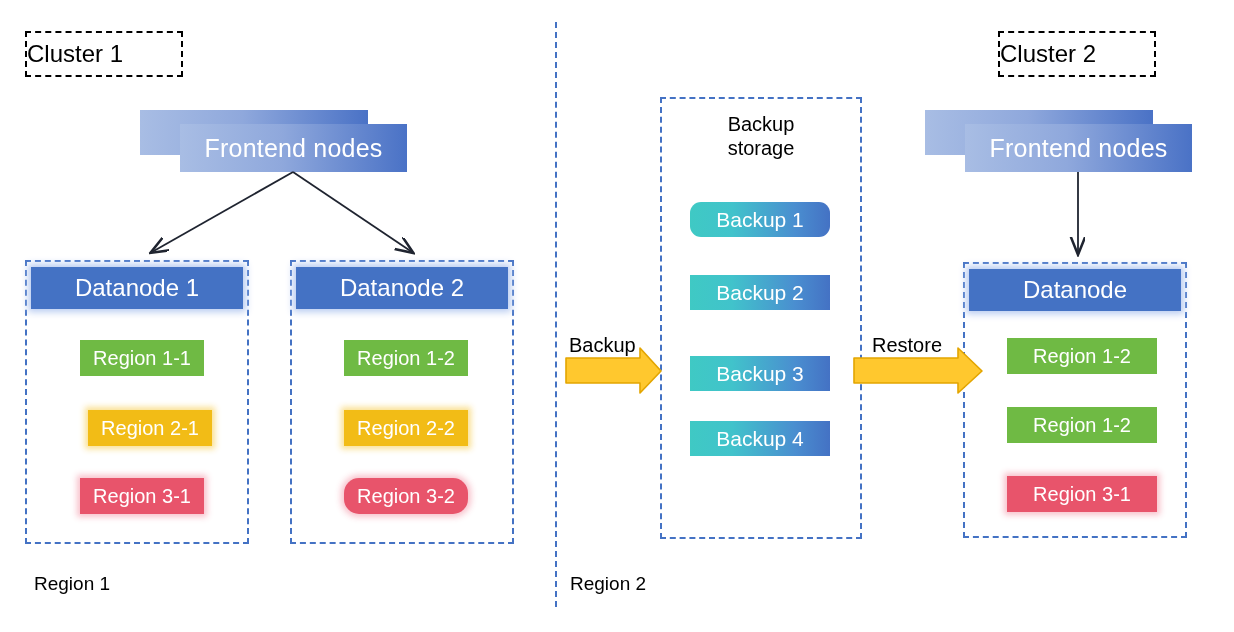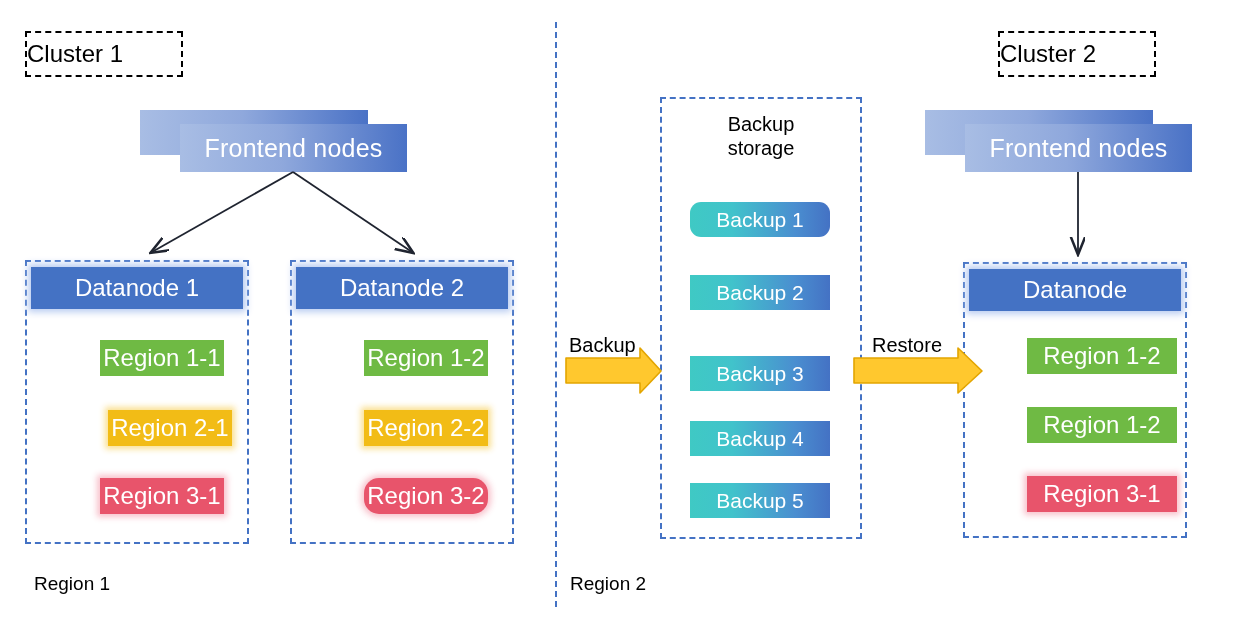--- a/index.html
+++ b/index.html
@@ -63,23 +63,22 @@
     font-size: 24px;
     box-sizing: border-box;
   }
 
   
   .region {
     display: flex;
     align-items: center;
     justify-content: center;
     color: #ffffff;
-    font-size: 24px;
-    box-sizing: border-box;
-    margin-left: 20px;
+    font-size: 20px;
+    box-sizing: border-box;
   }
   .region.green  { background: #6fba44; }
   .region.yellow { background: #f2bc16; box-shadow: 0 0 6px 3px rgba(250,222,140,0.95); }
   .region.red    { background: #e8546b; box-shadow: 0 0 6px 3px rgba(248,190,200,0.95); }
 
   
   .backup {
     background: linear-gradient(to right, #3fc9c4 0%, #41c3cb 30%, #4a8ed0 75%, #4472c4 100%);
     display: flex;
     align-items: center;
@@ -179,23 +178,20 @@
   </div>
   <div class="abs backup" style="left:690px; top:275px; width:140px; height:35px;">
     <span>Backup 2</span>
   </div>
   <div class="abs backup" style="left:690px; top:356px; width:140px; height:35px;">
     <span>Backup 3</span>
   </div>
   <div class="abs backup" style="left:690px; top:421px; width:140px; height:35px;">
     <span>Backup 4</span>
   </div>
-  <div class="abs backup" style="left:690px; top:483px; width:140px; height:35px;">
-    <span>Backup 5</span>
-  </div>
 
   <div class="abs fe-back" style="left:925px; top:110px; width:228px; height:45px;"></div>
   <div class="abs fe-front" style="left:965px; top:124px; width:227px; height:48px;">
     <span>Frontend nodes</span>
   </div>
 
   <div class="abs dashed-blue" style="left:963px; top:262px; width:224px; height:276px;"></div>
   <div class="abs datanode" style="left:969px; top:269px; width:212px; height:42px;">
     <span>Datanode</span>
   </div>

